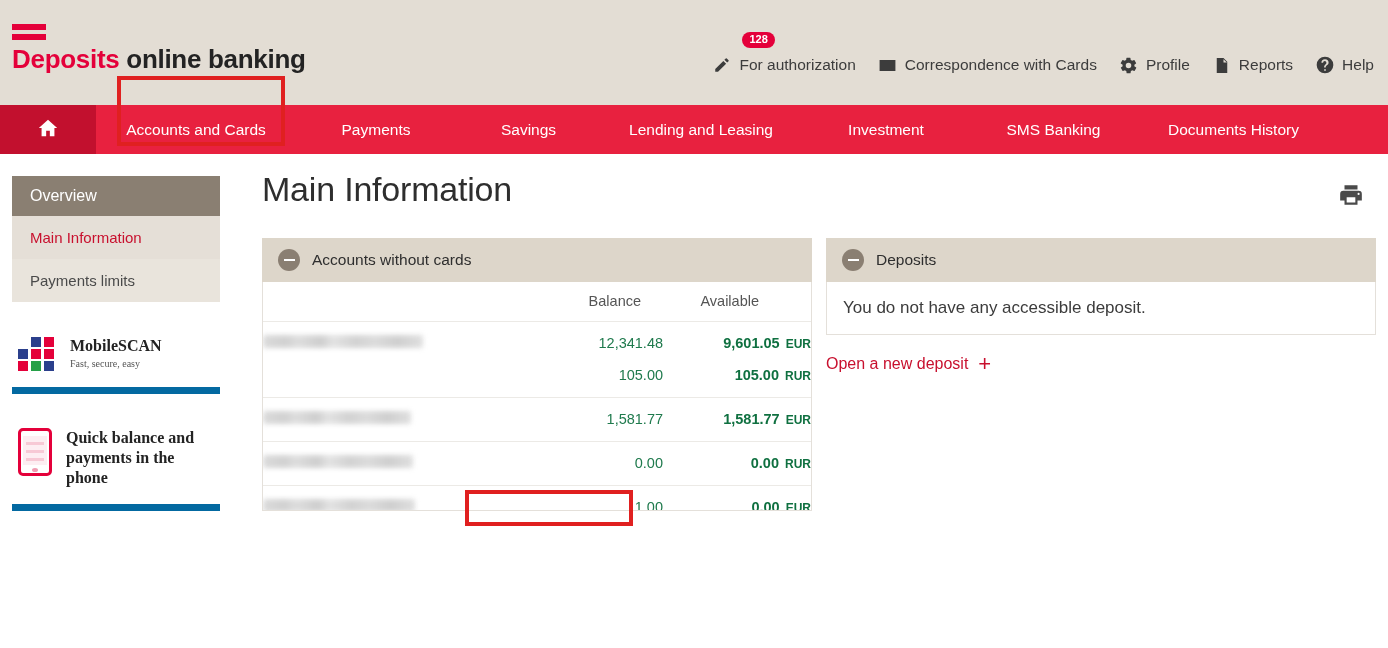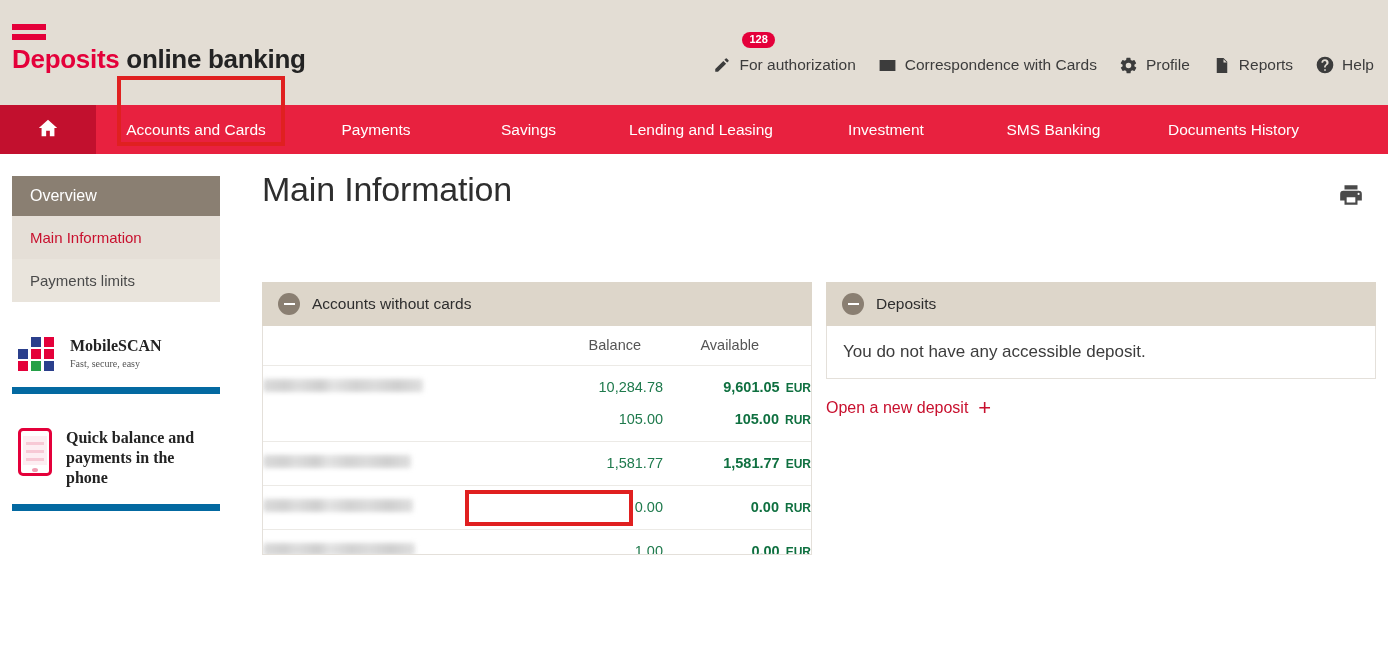--- a/index.html
+++ b/index.html
@@ -258,21 +258,20 @@
     align-items: flex-start;
   }
   .panel { flex: 1 1 0; }
   .panel-head {
     background: #ddd6ca;
     height: 44px;
     display: flex;
     align-items: center;
     gap: 12px;
     padding: 0 16px;
-    margin-top: 44px;
   }
   .collapse-ic {
     width: 22px; height: 22px; border-radius: 50%;
     background: #8a7f72;
     display: flex; align-items: center; justify-content: center;
     cursor: pointer;
     flex: 0 0 22px;
   }
   .collapse-ic i {
     display: block; width: 11px; height: 2.5px; background: #fff;
@@ -528,21 +527,21 @@
             <thead>
               <tr>
                 <th class="c-name"></th>
                 <th class="c-bal">Balance</th>
                 <th class="c-avl">Available</th>
               </tr>
             </thead>
             <tbody>
               <tr class="first">
                 <td class="c-name"><span class="redacted r1"></span></td>
-                <td class="c-bal">10,284.78</td>
+                <td class="c-bal">12,341.48</td>
                 <td class="c-avl"><span>9,601.05</span><span class="cur">EUR</span></td>
               </tr>
               <tr class="sub">
                 <td class="c-name"></td>
                 <td class="c-bal">105.00</td>
                 <td class="c-avl"><span>105.00</span><span class="cur">RUR</span></td>
               </tr>
               <tr>
                 <td class="c-name"><span class="redacted r2"></span></td>
                 <td class="c-bal">1,581.77</td>

